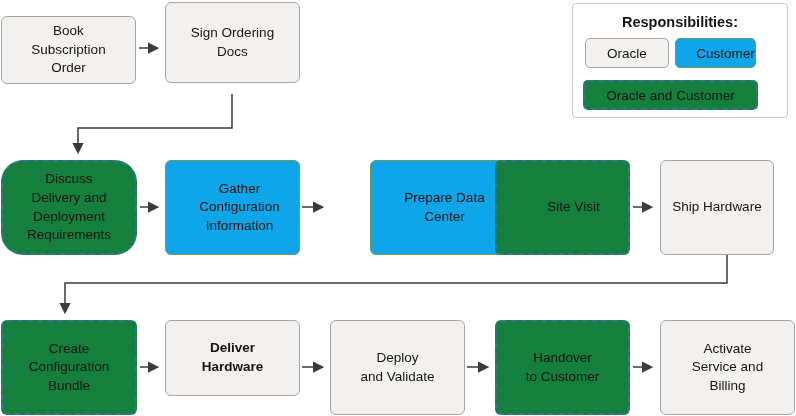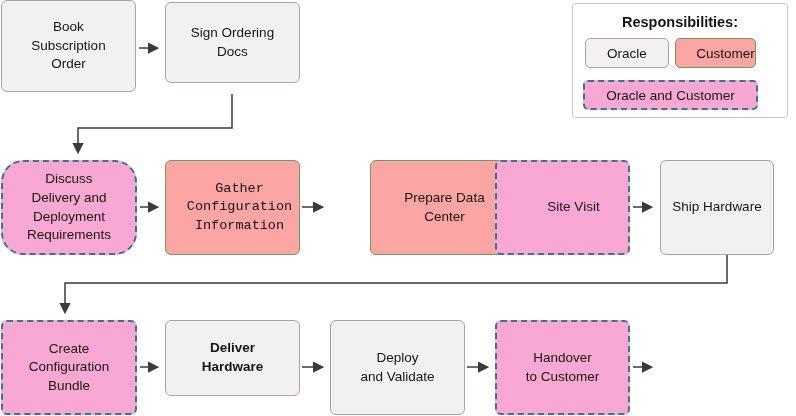--- a/index.html
+++ b/index.html
@@ -8,22 +8,22 @@
     font-family:"Liberation Sans", sans-serif; color:#161513; overflow:hidden;
   }
   .connectors { position:absolute; left:0; top:0; width:796px; height:416px; pointer-events:none; }
   .node {
     position:absolute; box-sizing:border-box; border-radius:6px;
     display:flex; align-items:center; justify-content:center;
     text-align:center; white-space:pre-line;
     font-size:13.5px; line-height:1.38; padding:0 6px;
   }
   .oracle   { background:#f2f1ef; border:1px solid #a7a5a1; }
-  .customer { background:#fca5a5; border:1.5px solid #74985c;padding-left:20px; }
-  .both     { background:#f9a8d4; border:2px dashed #37758c; }
+  .customer { background:#0ea5e9; border:1.5px solid #74985c;padding-left:20px; }
+  .both     { background:#15803d; border:2px dashed #37758c; }
   .legend {
     position:absolute; left:572px; top:3px; width:216px; height:115px;
     box-sizing:border-box; background:#ffffff; border:1px solid #c8c6c2; border-radius:4px;
   }
   .legend-title {
     position:absolute; left:0; top:10px; width:100%; text-align:center;
     font-weight:bold; font-size:14.5px;
   }
   .swatch {
     position:absolute; box-sizing:border-box; border-radius:5px;
@@ -53,47 +53,50 @@
       <path d="M467,207 H487" marker-end="url(#arrow)"></path>
       <path d="M633,207 H651" marker-end="url(#arrow)"></path>
       <path d="M727,255 L727,283 L65,283 L65,312" marker-end="url(#arrow)"></path>
       <path d="M140,367 H157" marker-end="url(#arrow)"></path>
       <path d="M302,367 H322" marker-end="url(#arrow)"></path>
       <path d="M467,367 H487" marker-end="url(#arrow)"></path>
       <path d="M633,367 H651" marker-end="url(#arrow)"></path>
     </g>
   </svg>
 
-  <div class="node oracle" style="left:1px;   top:0;   width:135px; height:92px;">Book
+  <div class="node oracle" style="left:1px;   top:16px;   width:135px; height:68px;">Book
 Subscription
 Order</div>
   <div class="node oracle" style="left:165px; top:2px;   width:135px; height:81px;">Sign Ordering
 Docs</div>
 
   <div class="node both" style="left:1px;   top:160px; width:136px; height:95px;border-radius:22px;">Discuss
 Delivery and
 Deployment
 Requirements</div>
-  <div class="node customer" style="left:165px; top:160px; width:135px; height:95px;font-family:Liberation Mono, monospace;">Gather
+  <div class="node customer" style="left:165px; top:160px; width:135px; height:95px;">Gather
 Configuration
 Information</div>
   <div class="node customer" style="left:330px; top:160px; width:135px; height:95px;margin-left:40px;">Prepare Data
 Center</div>
   <div class="node both" style="left:495px; top:160px; width:135px; height:95px;padding-left:28px;">Site Visit</div>
   <div class="node oracle" style="left:660px; top:160px; width:114px; height:95px;">Ship Hardware</div>
 
   <div class="node both" style="left:1px;   top:320px; width:136px; height:95px;">Create
 Configuration
 Bundle</div>
   <div class="node oracle" style="left:165px; top:320px; width:135px; height:76px;font-weight:bold;">Deliver
 Hardware</div>
   <div class="node oracle" style="left:330px; top:320px; width:135px; height:95px;">Deploy
 and Validate</div>
   <div class="node both" style="left:495px; top:320px; width:135px; height:95px;">Handover
 to Customer</div>
+  <div class="node oracle" style="left:660px; top:320px; width:135px; height:95px;">Activate
+Service and
+Billing</div>
 
   <div class="legend">
     <div class="legend-title">Responsibilities:</div>
     <div class="swatch swatch-oracle oracle">Oracle</div>
     <div class="swatch swatch-customer customer">Customer</div>
     <div class="swatch swatch-both both">Oracle and Customer</div>
   </div>
 
 </div>
 

